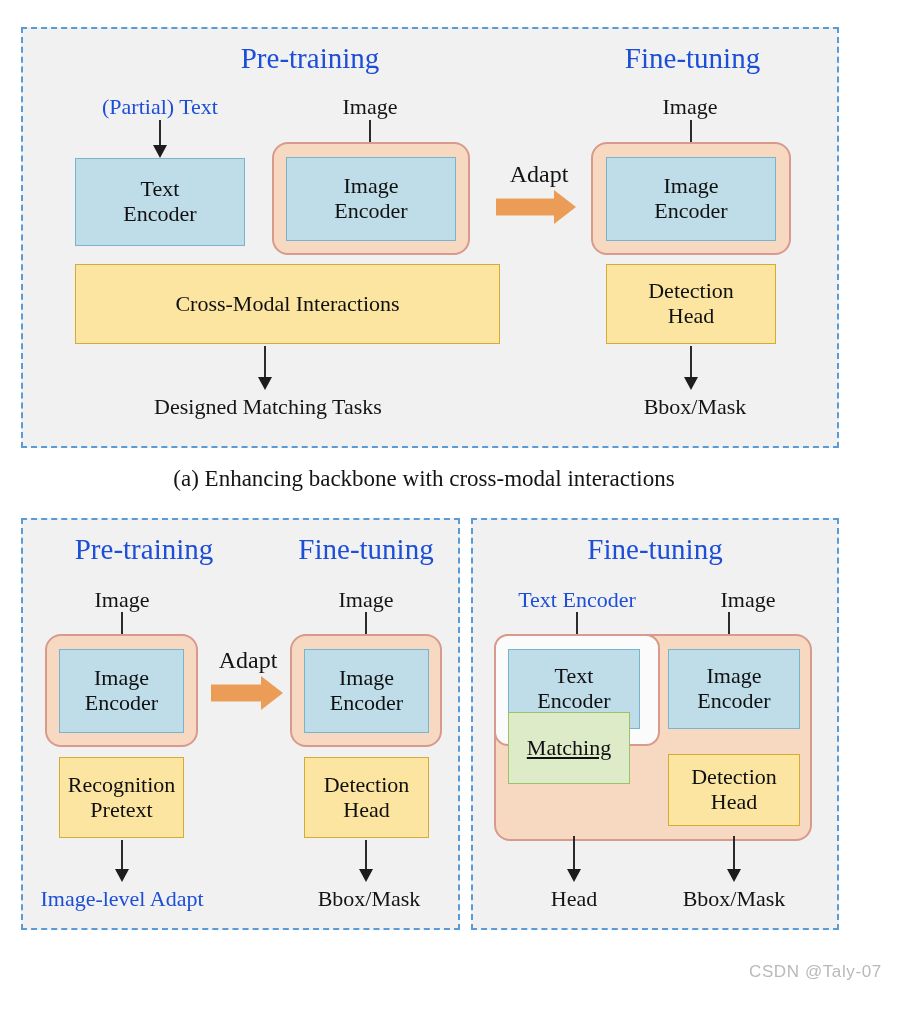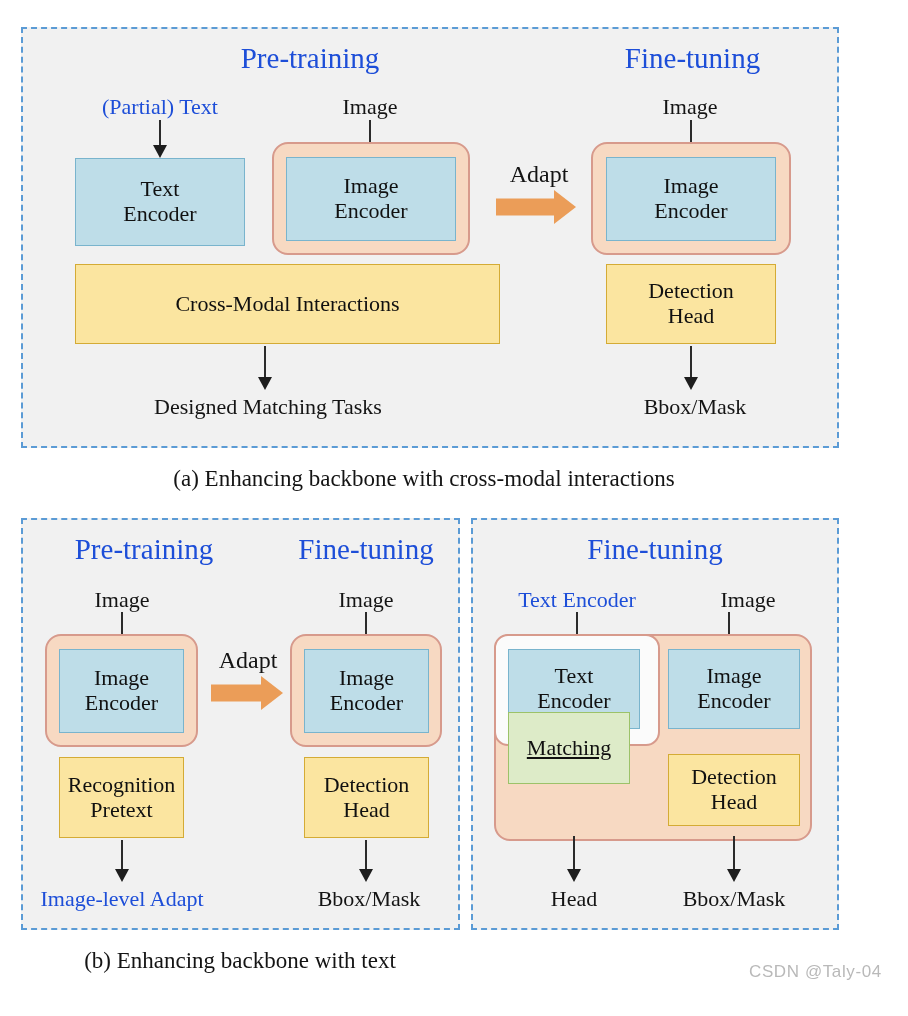--- a/index.html
+++ b/index.html
@@ -251,21 +251,20 @@
       <div class="head"></div>
   </div>
   <div class="arrow" style="left:359px;top:840px;width:14px;height:42px;">
     <div class="shaft" style="height:30px;"></div>
       <div class="head"></div>
   </div>
 
   <div class="txt io-label red" style="left:32px;top:888px;width:180px;">Image-level Adapt</div>
   <div class="txt io-label" style="left:289px;top:888px;width:160px;">Bbox/Mask</div>
 
-  <div class="caption" style="left:40px;top:948px;width:400px;">(b) Enhancing backbone with text</div>
 
   <div class="panel" id="panel-c"></div>
 
   <div class="txt phase" style="left:555px;top:535px;width:200px;">Fine-tuning</div>
 
   <div class="txt io-label red" style="left:492px;top:589px;width:170px;">Text Encoder</div>
   <div class="txt io-label" style="left:678px;top:589px;width:140px;">Image</div>
 
   <div class="arrow" style="left:570px;top:612px;width:14px;height:42px;">
     <div class="shaft" style="height:30px;"></div>
@@ -303,15 +302,15 @@
   </div>
   <div class="arrow" style="left:727px;top:836px;width:14px;height:46px;">
     <div class="shaft" style="height:34px;"></div>
       <div class="head"></div>
   </div>
 
   <div class="txt io-label" style="left:504px;top:888px;width:140px;">Head</div>
   <div class="txt io-label" style="left:654px;top:888px;width:160px;">Bbox/Mask</div>
 
 
-  <div class="watermark" style="left:749px;top:962px;">CSDN @Taly-04</div>
+  <div class="watermark" style="left:749px;top:962px;">CSDN @Taly-07</div>
 
 </div>
 
 </body></html>

